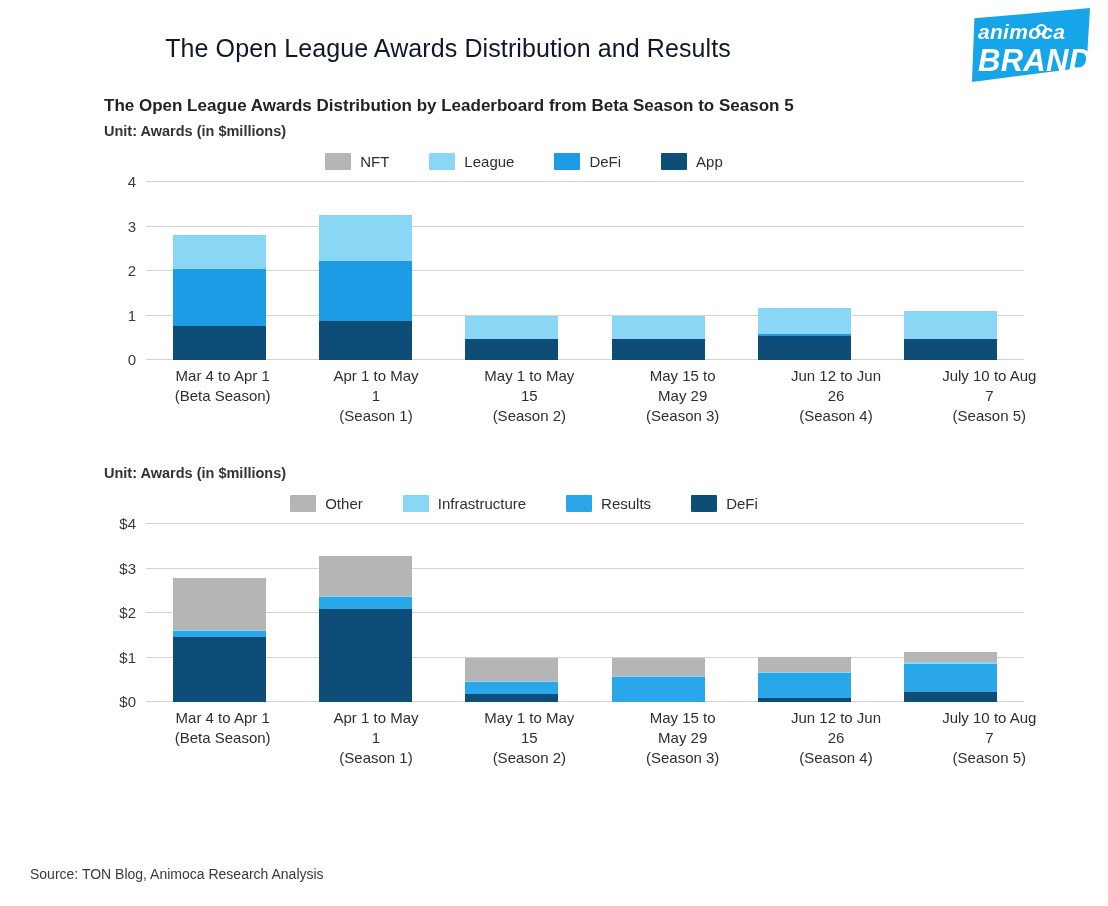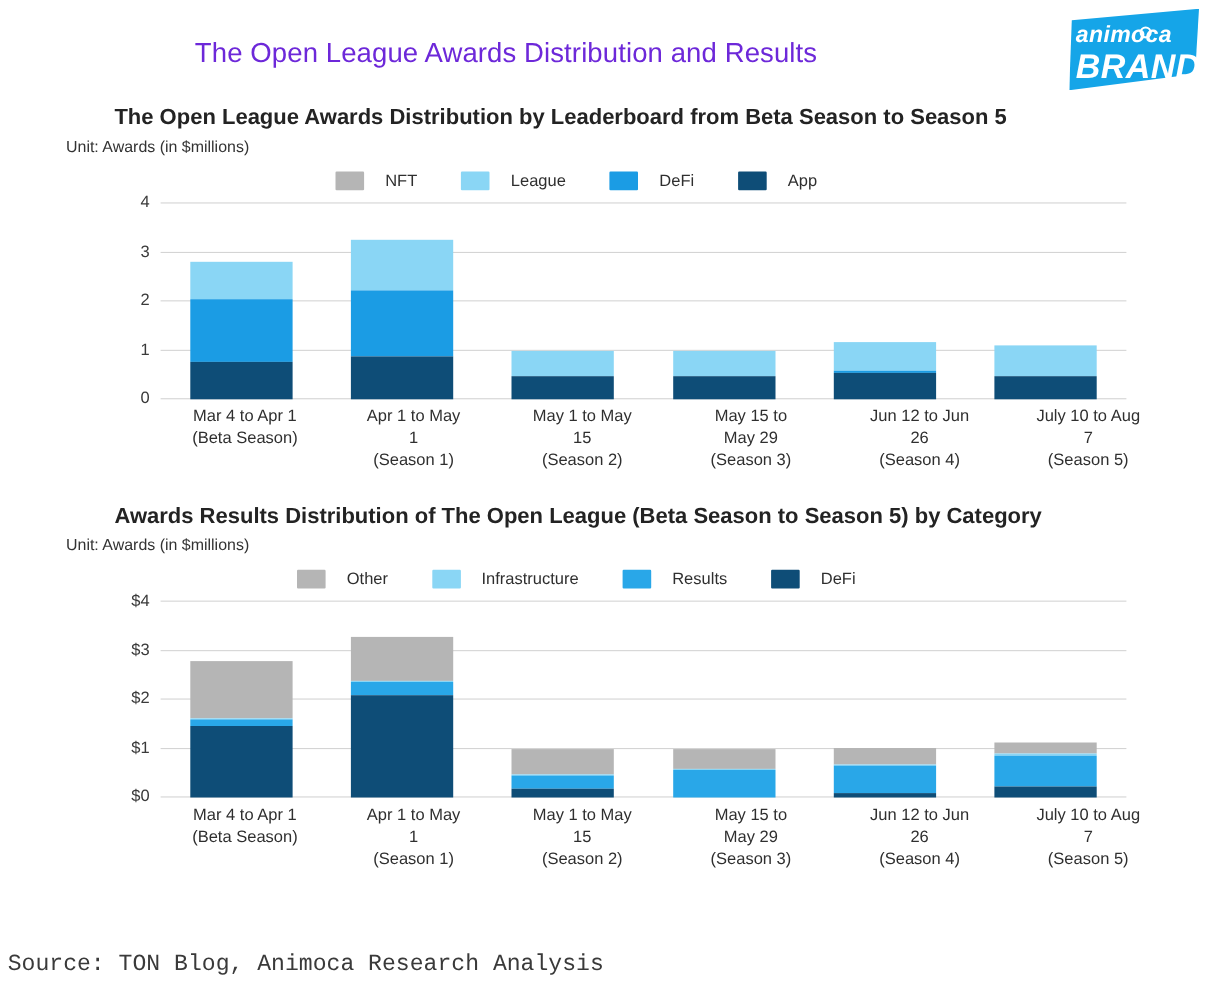--- a/index.html
+++ b/index.html
@@ -13,25 +13,25 @@
     font-family: "Liberation Sans", sans-serif;
     color: #2b2b2b;
     position: relative;
     overflow: hidden;
   }
 
   
   .page-title {
     position: absolute;
     top: 34px;
-    left: 12px;
+    left: 0;
     width: 896px;
     text-align: center;
     font-size: 25px;
-    color: #6d28d9;
+    color: #0f172a;
     font-weight: 400;
     letter-spacing: .1px;
   }
 
   .logo {
     position: absolute;
     top: 8px;
     right: 18px;
     width: 118px;
     height: 74px;
@@ -63,41 +63,41 @@
     box-sizing: border-box;
   }
 
   
   .chart-block { position: absolute; left: 0; width: 1108px; }
   #chart1 { top: 96px; }
   #chart2 { top: 458px; }
 
   .chart-title {
     margin-left: 104px;
-    font-size: 20px;
+    font-size: 17px;
     font-weight: 700;
     color: #232323;
   }
   .chart-unit {
-    margin-left: 60px;
+    margin-left: 104px;
     margin-top: 7px;
     font-size: 14.5px;
-    font-weight: 400;
+    font-weight: 700;
     color: #333;
   }
 
   .legend {
     display: flex;
     justify-content: center;
     align-items: center;
     gap: 40px;
     margin-top: 14px;
     padding-right: 60px;
   }
-  .legend-item { display: flex; align-items: center; gap: 19px; }
+  .legend-item { display: flex; align-items: center; gap: 9px; }
   .legend-swatch { width: 26px; height: 17px; border-radius: 1px; }
   .legend-label { font-size: 15px; color: #2f2f2f; }
 
   
   .plot {
     position: relative;
     margin-top: 12px;
     margin-left: 104px;
     width: 920px;
     height: 178px;
@@ -156,25 +156,24 @@
   .xlabel {
     flex: 1 1 0;
     text-align: center;
     font-size: 15px;
     line-height: 20px;
     color: #2f2f2f;
   }
 
   .source {
     position: absolute;
-    left: 7px;
+    left: 30px;
     top: 866px;
-    font-size: 21px;
+    font-size: 14px;
     color: #3a3a3a;
-    font-family: Liberation Mono, monospace;
   }
 </style>
 </head>
 <body>
 
 <div class="page-title">The Open League Awards Distribution and Results</div>
 
 <div class="logo">
   <div class="logo-shape"></div>
   <div class="logo-text1">animoca</div>
@@ -290,21 +289,20 @@
       </div>
       <div class="xlabel">
         <div>July 10 to Aug</div>
         <div>7</div>
         <div>(Season 5)</div>
       </div>
     </div>
 </div>
 
 <div class="chart-block" id="chart2">
-  <div class="chart-title">Awards Results Distribution of The Open League (Beta Season to Season 5) by Category</div>
   <div class="chart-unit">Unit: Awards (in $millions)</div>
   <div class="legend" id="legend2">
       <div class="legend-item">
         <span class="legend-swatch" style="background: rgb(181, 181, 181);"></span>
         <span class="legend-label">Other</span>
       </div>
       <div class="legend-item">
         <span class="legend-swatch" style="background: rgb(138, 214, 245);"></span>
         <span class="legend-label">Infrastructure</span>
       </div>

